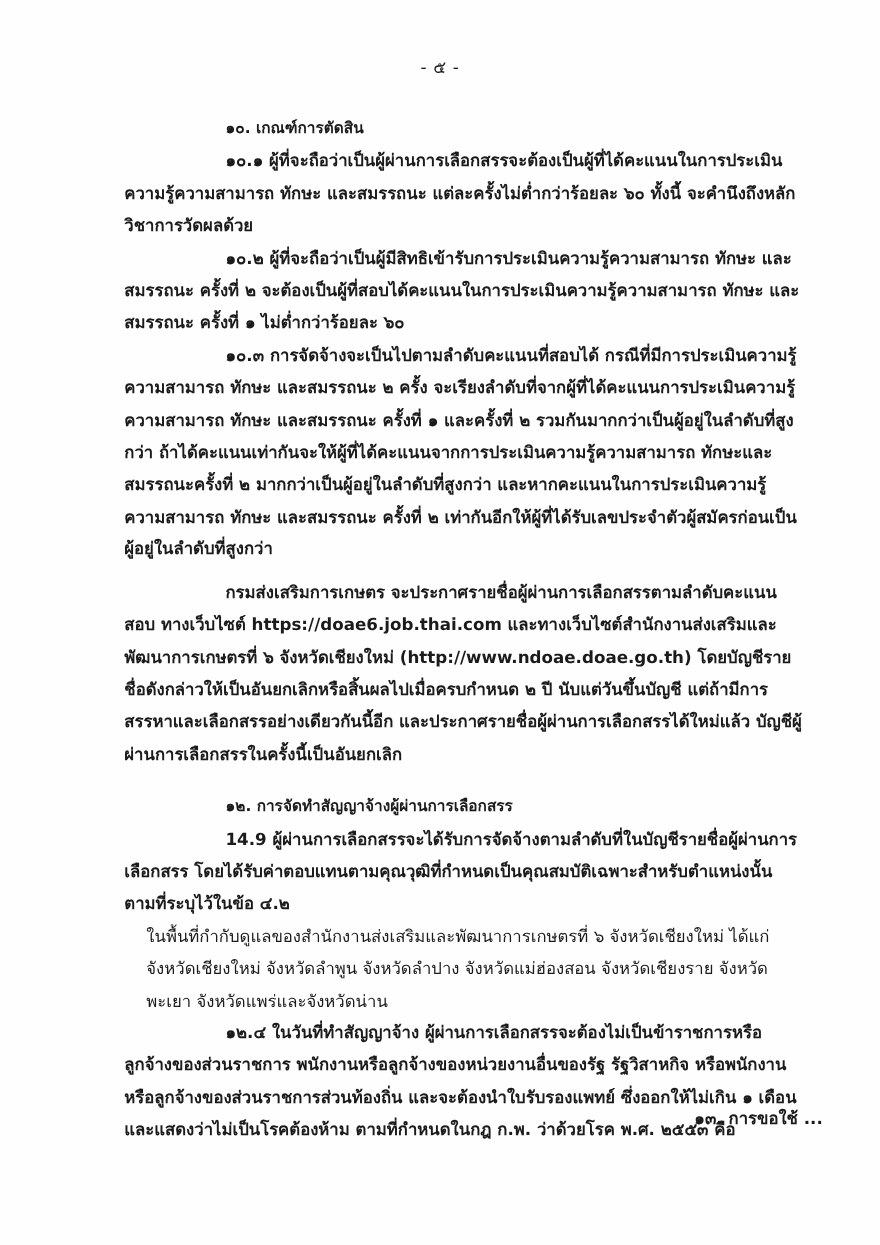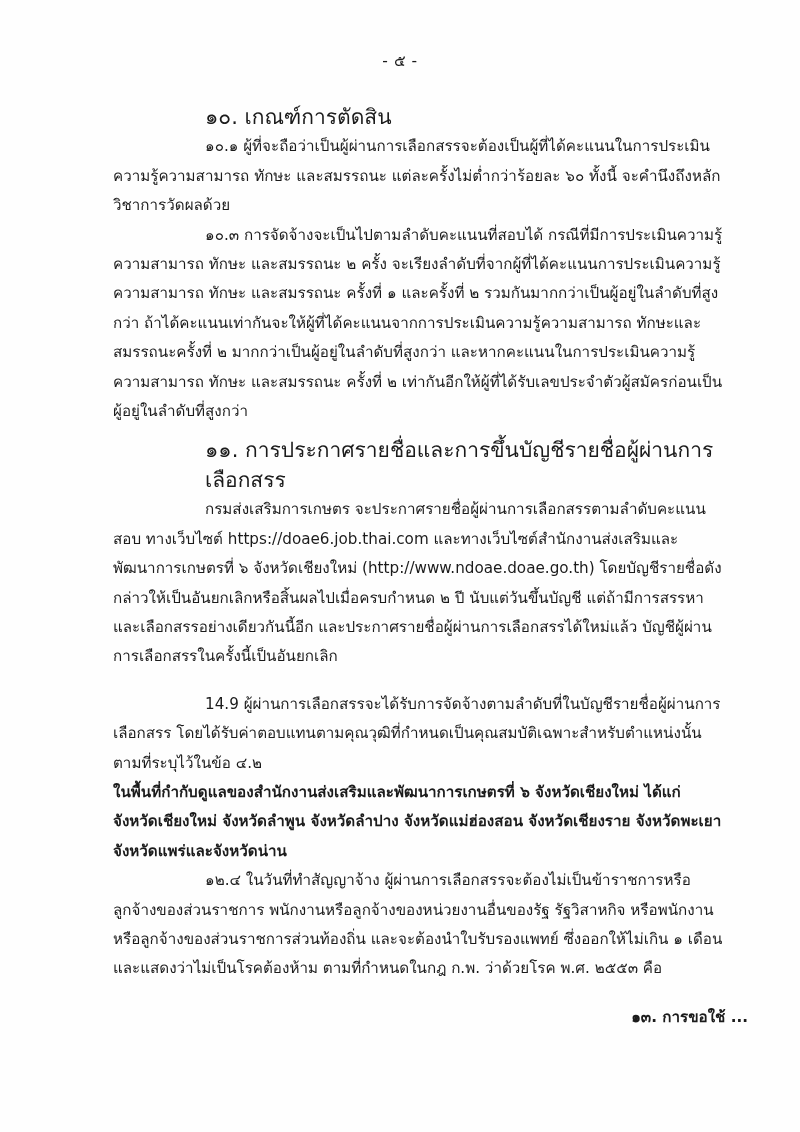--- a/index.html
+++ b/index.html
@@ -34,40 +34,41 @@
 
   
   .content {
     position: absolute;
     top: 103px;
     left: 113px;
     width: 617px;
   }
 
   .heading {
-    font-weight: normal;
+    font-weight: bold;
     margin: 0 0 0 0;
     padding-left: 92px;
-    font-size: 21px;
+    font-size: 14px;
     line-height: 29.4px;
   }
 
   .para {
     margin: 0;
     text-indent: 92px;
     font-size: 15.2px;
     line-height: 29.4px;
+    font-weight: bold;
   }
 
   .para.noindent { text-indent: 0; }
 
   .sp-sm { height: 10px; }
   .sp-md { height: 18px; }
 
-  .bold-run { font-weight: bold; }
+  .bold-run { font-weight: normal; margin-left: 20px; }
 
   
   .footer-note {
     position: absolute;
     top: 1005px;
     left: 0;
     width: 748px;
     text-align: right;
     font-weight: bold;
     font-size: 15.2px;
@@ -80,31 +81,32 @@
 <div class="page">
 
   <div class="page-number">- ๕ -</div>
 
   <div class="content">
 
     <div class="heading">๑๐. เกณฑ์การตัดสิน</div>
 
     <p class="para">๑๐.๑ ผู้ที่จะถือว่าเป็นผู้ผ่านการเลือกสรรจะต้องเป็นผู้ที่ได้คะแนนในการประเมินความรู้ความสามารถ ทักษะ และสมรรถนะ แต่ละครั้งไม่ต่ำกว่าร้อยละ ๖๐ ทั้งนี้ จะคำนึงถึงหลักวิชาการวัดผลด้วย</p>
 
+    <p class="para">๑๐.๒ ผู้ที่จะถือว่าเป็นผู้มีสิทธิเข้ารับการประเมินความรู้ความสามารถ ทักษะ และสมรรถนะ ครั้งที่ ๒ จะต้องเป็นผู้ที่สอบได้คะแนนในการประเมินความรู้ความสามารถ ทักษะ และสมรรถนะ ครั้งที่ ๑ ไม่ต่ำกว่าร้อยละ ๖๐</p>
 
     <p class="para">๑๐.๓ การจัดจ้างจะเป็นไปตามลำดับคะแนนที่สอบได้ กรณีที่มีการประเมินความรู้ความสามารถ ทักษะ และสมรรถนะ ๒ ครั้ง จะเรียงลำดับที่จากผู้ที่ได้คะแนนการประเมินความรู้ความสามารถ ทักษะ และสมรรถนะ ครั้งที่ ๑ และครั้งที่ ๒ รวมกันมากกว่าเป็นผู้อยู่ในลำดับที่สูงกว่า ถ้าได้คะแนนเท่ากันจะให้ผู้ที่ได้คะแนนจากการประเมินความรู้ความสามารถ ทักษะและสมรรถนะครั้งที่ ๒ มากกว่าเป็นผู้อยู่ในลำดับที่สูงกว่า และหากคะแนนในการประเมินความรู้ความสามารถ ทักษะ และสมรรถนะ ครั้งที่ ๒ เท่ากันอีกให้ผู้ที่ได้รับเลขประจำตัวผู้สมัครก่อนเป็นผู้อยู่ในลำดับที่สูงกว่า</p>
 
     <div class="sp-sm"></div>
 
-    <div class="heading">๑๑. การประกาศรายชื่อและการขึ้นบัญชีรายชื่อผู้ผ่านการเลือกสรร</div>
 
     <p class="para">กรมส่งเสริมการเกษตร จะประกาศรายชื่อผู้ผ่านการเลือกสรรตามลำดับคะแนนสอบ ทางเว็บไซต์ https://doae6.job.thai.com และทางเว็บไซต์สำนักงานส่งเสริมและพัฒนาการเกษตรที่ ๖ จังหวัดเชียงใหม่ (http://www.ndoae.doae.go.th) โดยบัญชีรายชื่อดังกล่าวให้เป็นอันยกเลิกหรือสิ้นผลไปเมื่อครบกำหนด ๒ ปี นับแต่วันขึ้นบัญชี แต่ถ้ามีการสรรหาและเลือกสรรอย่างเดียวกันนี้อีก และประกาศรายชื่อผู้ผ่านการเลือกสรรได้ใหม่แล้ว บัญชีผู้ผ่านการเลือกสรรในครั้งนี้เป็นอันยกเลิก</p>
 
     <div class="sp-md"></div>
 
+    <div class="heading">๑๒. การจัดทำสัญญาจ้างผู้ผ่านการเลือกสรร</div>
 
     <p class="para">14.9 ผู้ผ่านการเลือกสรรจะได้รับการจัดจ้างตามลำดับที่ในบัญชีรายชื่อผู้ผ่านการเลือกสรร โดยได้รับค่าตอบแทนตามคุณวุฒิที่กำหนดเป็นคุณสมบัติเฉพาะสำหรับตำแหน่งนั้น ตามที่ระบุไว้ในข้อ ๔.๒</p>
 
 
     <p class="para noindent bold-run">ในพื้นที่กำกับดูแลของสำนักงานส่งเสริมและพัฒนาการเกษตรที่ ๖ จังหวัดเชียงใหม่ ได้แก่ จังหวัดเชียงใหม่ จังหวัดลำพูน จังหวัดลำปาง จังหวัดแม่ฮ่องสอน จังหวัดเชียงราย จังหวัดพะเยา จังหวัดแพร่และจังหวัดน่าน</p>
 
 
     <p class="para">๑๒.๔ ในวันที่ทำสัญญาจ้าง ผู้ผ่านการเลือกสรรจะต้องไม่เป็นข้าราชการหรือลูกจ้างของส่วนราชการ พนักงานหรือลูกจ้างของหน่วยงานอื่นของรัฐ รัฐวิสาหกิจ หรือพนักงานหรือลูกจ้างของส่วนราชการส่วนท้องถิ่น และจะต้องนำใบรับรองแพทย์ ซึ่งออกให้ไม่เกิน ๑ เดือน และแสดงว่าไม่เป็นโรคต้องห้าม ตามที่กำหนดในกฎ ก.พ. ว่าด้วยโรค พ.ศ. ๒๕๕๓ คือ</p>
 
   </div>

